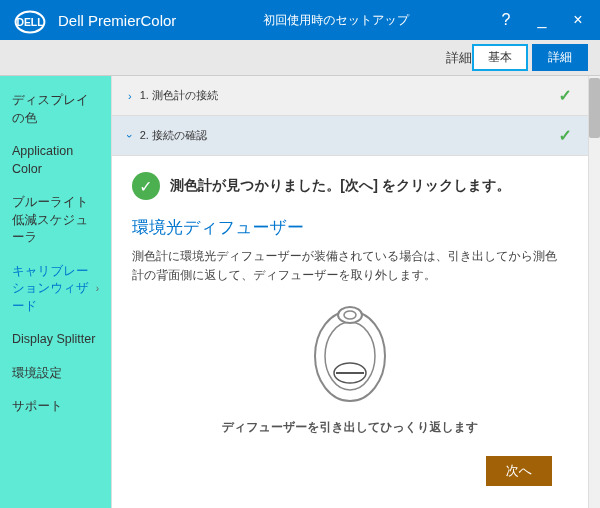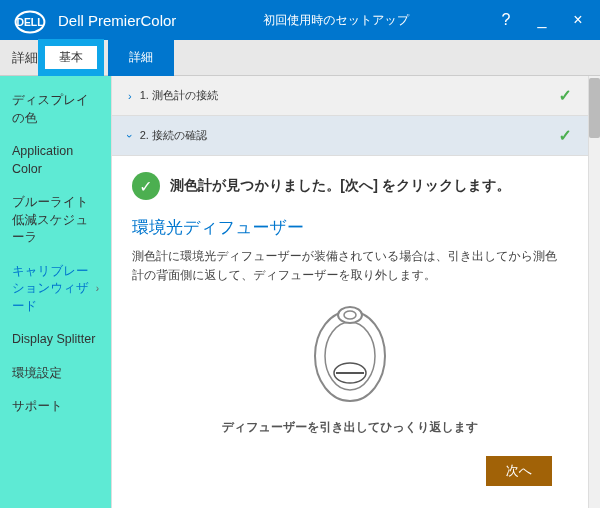--- a/index.html
+++ b/index.html
@@ -61,34 +61,34 @@
     }
 
     
     .toolbar {
       background: #e8e8e8;
       height: 36px;
       display: flex;
       align-items: center;
       padding: 0 12px;
       border-bottom: 1px solid #ccc;
-      justify-content: flex-start;
+      justify-content: flex-end;
     }
     .toolbar-label {
       font-size: 13px;
       color: #333;
     }
     .toolbar-buttons {
       display: flex;
       gap: 4px;
     }
     .toolbar-btn {
       padding: 3px 14px;
       font-size: 12px;
-      border: 7px solid #0ea5e9;
+      border: 2px solid #0ea5e9;
       background: white;
       cursor: pointer;
       color: #333;
     }
     .toolbar-btn.active {
       background: #0076CE;
       color: white;
       border-color: #0076CE;
     }
 

